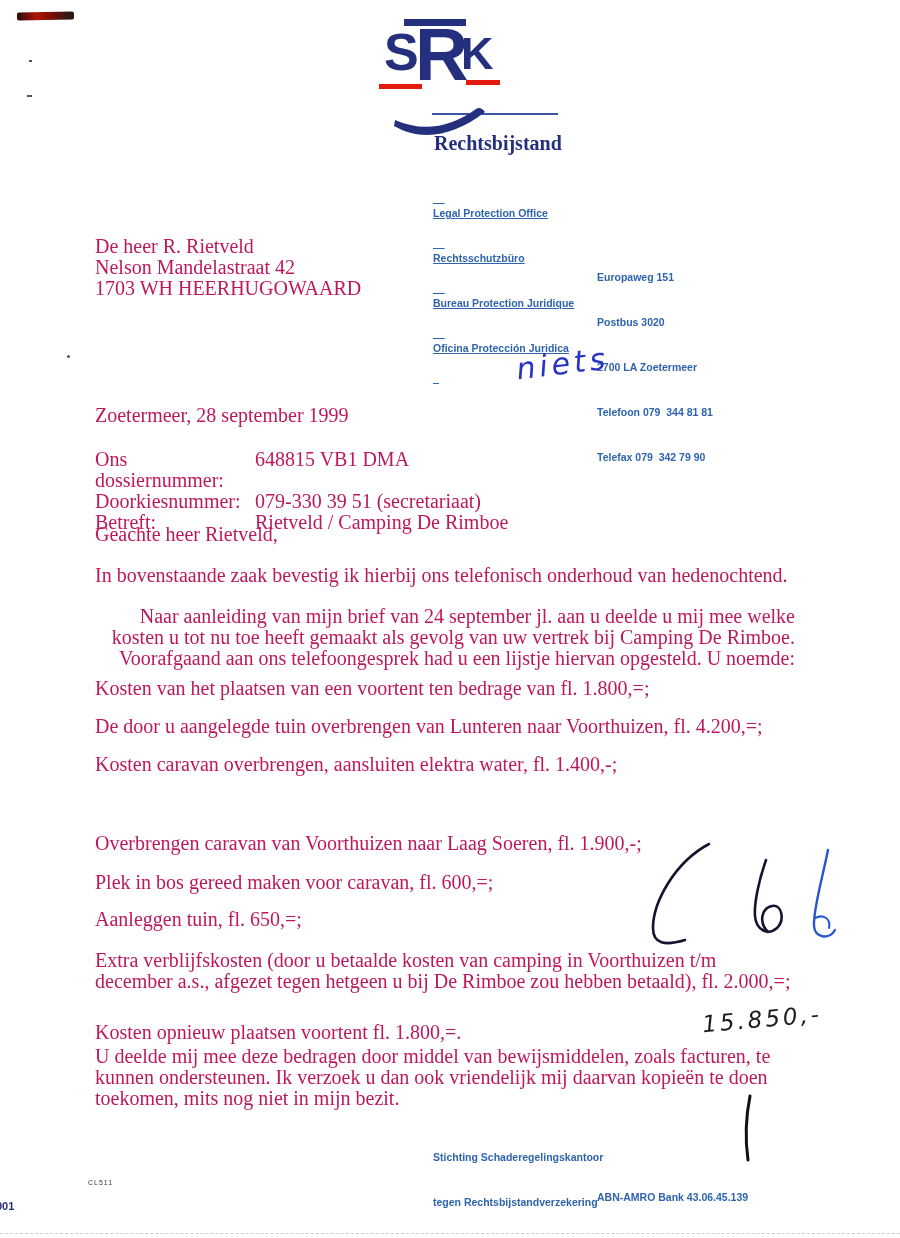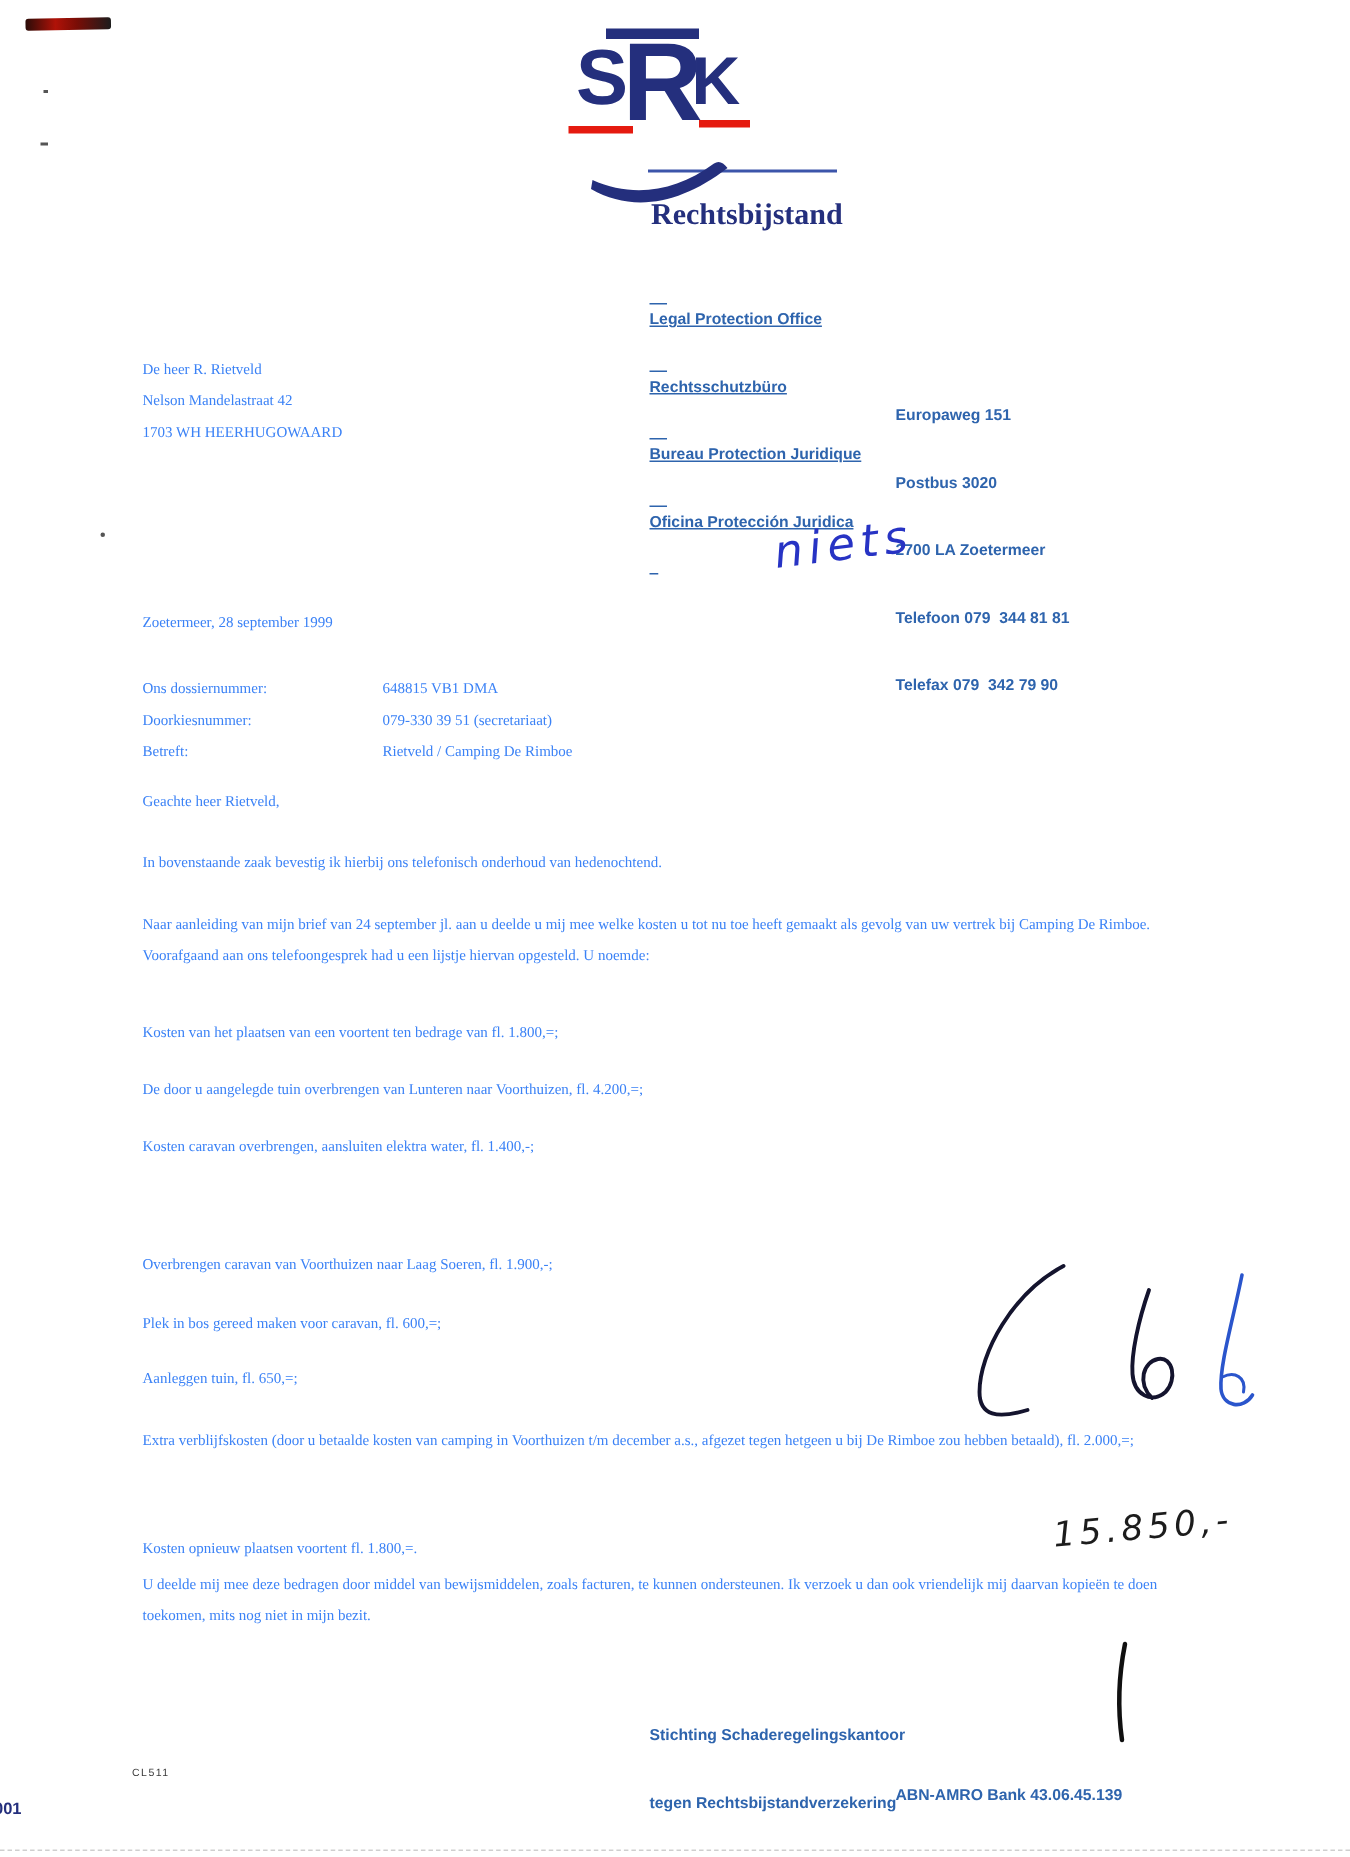--- a/index.html
+++ b/index.html
@@ -11,21 +11,21 @@
   .abs{position:absolute;}
   
   .logo-letter{font-family:"Liberation Sans",sans-serif;font-weight:700;color:#242f7d;line-height:1;letter-spacing:-1px;}
   .logo-topbar{background:#242f7d;}
   .red-bar{background:#e51a0f;}
   .wordmark{font-family:"Liberation Serif",serif;font-weight:700;color:#242f7d;font-size:20px;line-height:1;margin-top:43px;}
   .wordmark-underline{background:#3c55aa;height:2px;}
   
   .blueprint{font-family:"Liberation Sans",sans-serif;font-weight:700;color:#2e64ad;font-size:10.5px;line-height:15px;white-space:pre;}
   
-  .typed{font-size:10px;line-height:21px;color:#3b82f6;}
+  .typed{font-size:20px;line-height:21px;color:#be185d;}
   .metaline{display:flex;}
   .metalabel{width:160px;flex:0 0 160px;}
   .para{width:700px;}
   
   .hand-blue{font-family:"DejaVu Sans",sans-serif;font-style:italic;color:#2733c4;}
   .hand-ink{font-family:"DejaVu Sans",sans-serif;font-style:italic;color:#1c1c1c;}
   
   .formcode{font-size:7px;color:#3a3a3a;letter-spacing:1px;font-family:"Liberation Sans",sans-serif;}
   .pagecode{font-family:"Liberation Sans",sans-serif;font-weight:700;color:#242f7d;font-size:11px;}
   .scan-speck{background:#555;}
@@ -90,21 +90,21 @@
     </div>
     <div class="metaline">
       <span class="metalabel">Betreft:</span>
       <span>Rietveld / Camping De Rimboe</span>
     </div>
   </div>
 
   <div class="abs typed" style="left:95px;top:524px;">Geachte heer Rietveld,</div>
 
   <div class="abs typed para" style="left:95px;top:565px;">In bovenstaande zaak bevestig ik hierbij ons telefonisch onderhoud van hedenochtend.</div>
-  <div class="abs typed para" style="left:95px;top:606px;">Naar aanleiding van mijn brief van 24 september jl. aan u deelde u mij mee welke kosten u tot nu toe heeft gemaakt als gevolg van uw vertrek bij Camping De Rimboe. Voorafgaand aan ons telefoongesprek had u een lijstje hiervan opgesteld. U noemde:</div>
+  <div class="abs typed para" style="left:95px;top:606px;text-align:right;">Naar aanleiding van mijn brief van 24 september jl. aan u deelde u mij mee welke kosten u tot nu toe heeft gemaakt als gevolg van uw vertrek bij Camping De Rimboe. Voorafgaand aan ons telefoongesprek had u een lijstje hiervan opgesteld. U noemde:</div>
 
   <div class="abs typed para" style="left:95px;top:678px;">Kosten van het plaatsen van een voortent ten bedrage van fl. 1.800,=;</div>
   <div class="abs typed para" style="left:95px;top:716px;">De door u aangelegde tuin overbrengen van Lunteren naar Voorthuizen, fl. 4.200,=;</div>
   <div class="abs typed para" style="left:95px;top:754px;">Kosten caravan overbrengen, aansluiten elektra water, fl. 1.400,-;</div>
   <div class="abs typed para" style="left:95px;top:833px;">Overbrengen caravan van Voorthuizen naar Laag Soeren, fl. 1.900,-;</div>
   <div class="abs typed para" style="left:95px;top:872px;">Plek in bos gereed maken voor caravan, fl. 600,=;</div>
   <div class="abs typed para" style="left:95px;top:909px;">Aanleggen tuin, fl. 650,=;</div>
   <div class="abs typed para" style="left:95px;top:950px;">Extra verblijfskosten (door u betaalde kosten van camping in Voorthuizen t/m december a.s., afgezet tegen hetgeen u bij De Rimboe zou hebben betaald), fl. 2.000,=;</div>
   <div class="abs typed para" style="left:95px;top:1010px;margin-top:12px;">Kosten opnieuw plaatsen voortent fl. 1.800,=.</div>
 

